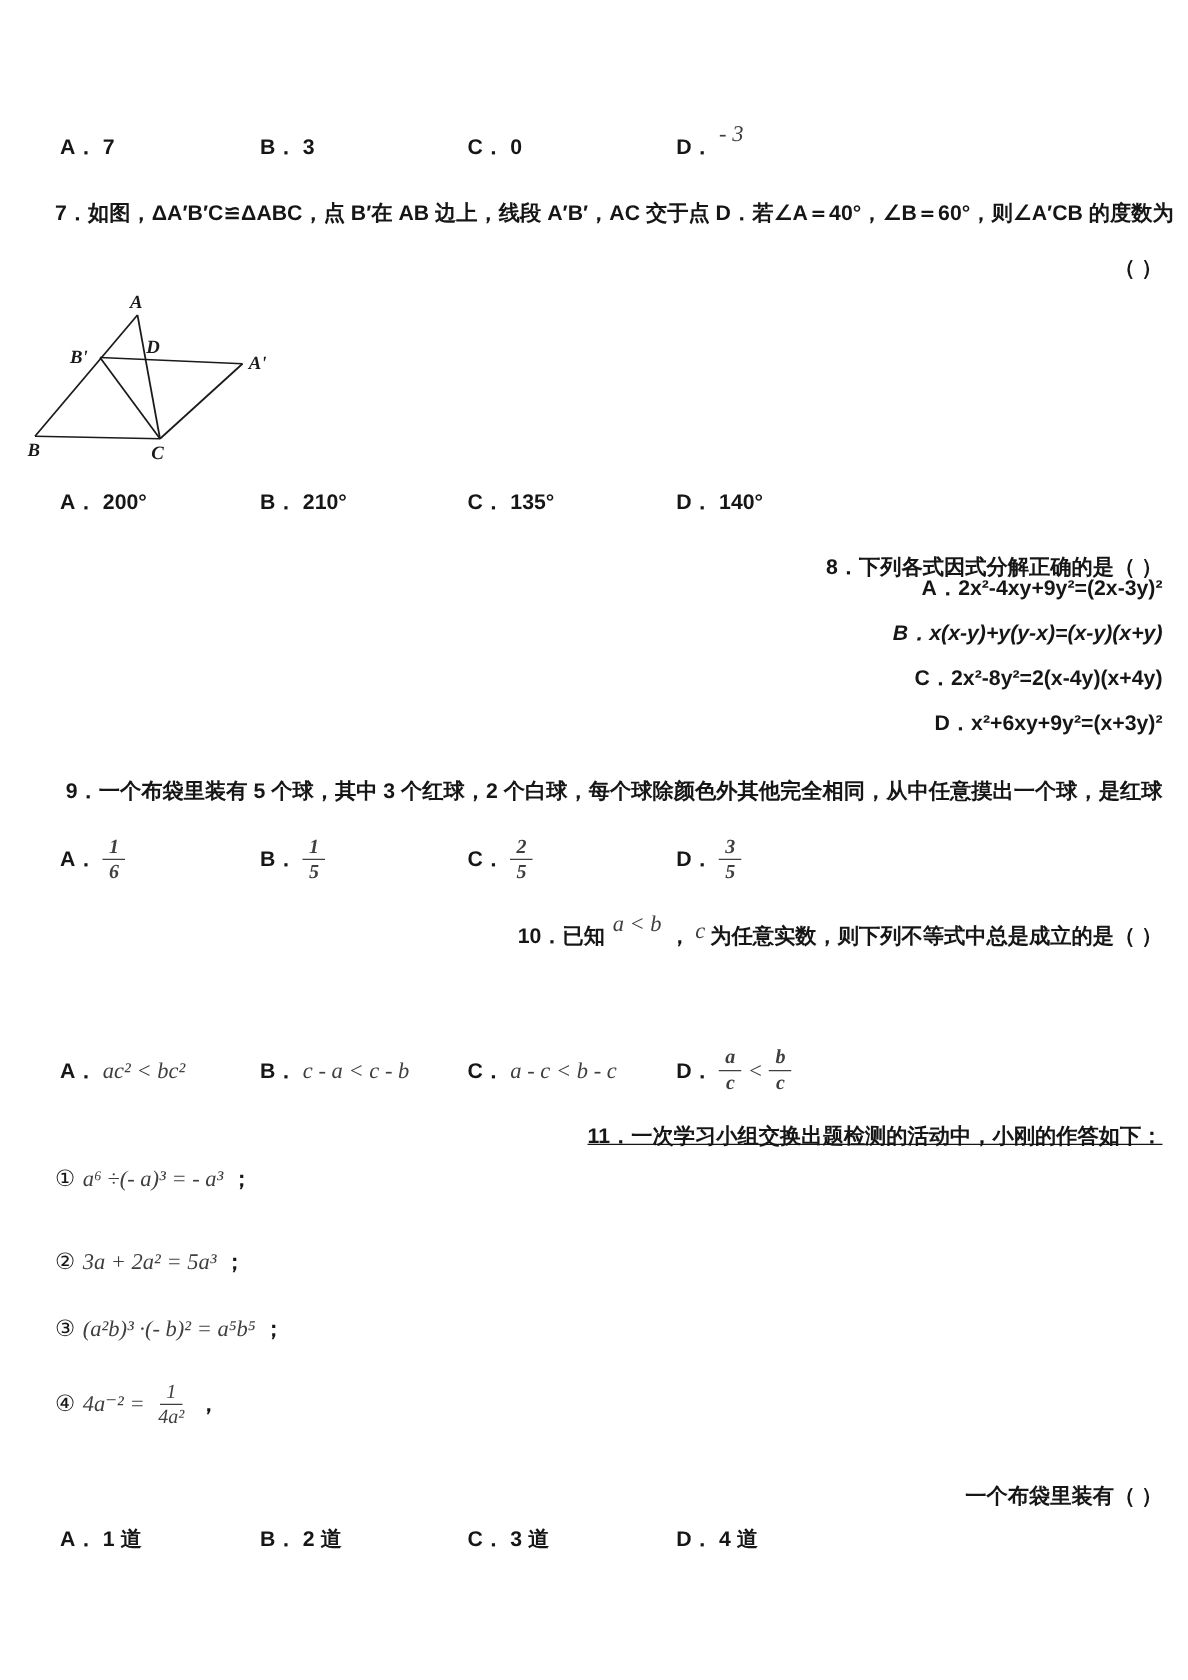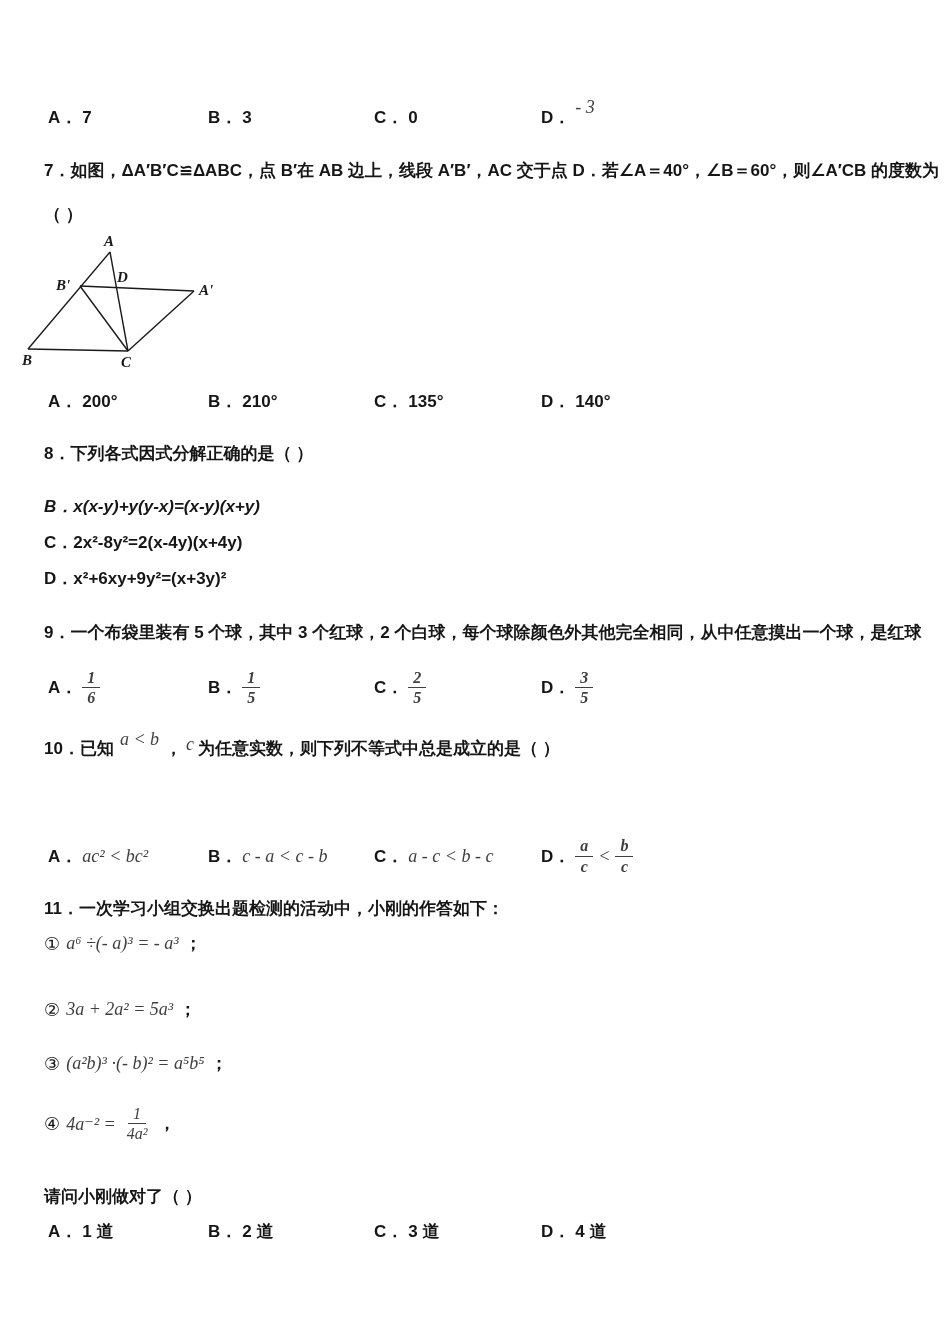--- a/index.html
+++ b/index.html
@@ -9,20 +9,21 @@
     width:950px; height:1344px;
     background:#ffffff;
     font-family:"Liberation Sans","DejaVu Sans",sans-serif;
     color:#161616;
     overflow:hidden;
   }
   .qline {
     position:absolute; left:44px; right:20px;
     font-size:17px; font-weight:600; line-height:1.5;
     white-space:nowrap;
+    text-align:right;
   }
   .optrow {
     position:absolute; left:0; width:100%;
     display:grid; grid-template-columns:160px 166px 167px auto;
     padding-left:48px; align-items:center;
   }
   .opt { display:flex; align-items:center; gap:5px; font-size:17px; font-weight:700; }
   .opt .label { font-weight:700; }
   .fml {
     font-family:"Liberation Serif","DejaVu Serif",serif;
@@ -108,20 +109,21 @@
       <span class="label">C．</span>
       <span class="boldval">135°</span>
     </div>
     <div class="opt">
       <span class="label">D．</span>
       <span class="boldval">140°</span>
     </div>
   </div>
 
   <div class="qline" style="top:441px;">8．下列各式因式分解正确的是（ ）</div>
+  <div class="qline" style="top:458px;"><span class="label">A．</span><span>2x²-4xy+9y²=(2x-3y)²</span></div>
   <div class="qline" style="top:494px;font-style:italic;"><span class="label">B．</span><span>x(x-y)+y(y-x)=(x-y)(x+y)</span></div>
   <div class="qline" style="top:530px;"><span class="label">C．</span><span>2x²-8y²=2(x-4y)(x+4y)</span></div>
   <div class="qline" style="top:566px;"><span class="label">D．</span><span>x²+6xy+9y²=(x+3y)²</span></div>
 
   <div class="qline" style="top:620px;">9．一个布袋里装有 5 个球，其中 3 个红球，2 个白球，每个球除颜色外其他完全相同，从中任意摸出一个球，是红球</div>
 
   <div class="optrow" style="top:668px;">
     <div class="opt">
       <span class="label">A．</span>
       <span class="frac">
@@ -176,21 +178,21 @@
           <span class="den">c</span>
         </span>
       <span class="fml">&lt;</span>
       <span class="frac">
           <span class="num">b</span>
           <span class="den">c</span>
         </span>
     </div>
   </div>
 
-  <div class="qline" style="top:896px;">11．一次学习小组交换出题检测的活动中，小刚的作答如下：</div>
+  <div class="qline" style="top:896px;text-decoration:underline;">11．一次学习小组交换出题检测的活动中，小刚的作答如下：</div>
 
   <div class="mathline" style="top:932px;">
     <span class="marker">①</span>
     <span class="fml">a⁶ ÷(- a)³ = - a³</span>
     <span class="punct">；</span>
   </div>
   <div class="mathline" style="top:998px;">
     <span class="marker">②</span>
     <span class="fml">3a + 2a² = 5a³</span>
     <span class="punct">；</span>
@@ -203,21 +205,21 @@
   <div class="mathline" style="top:1104px;">
     <span class="marker">④</span>
     <span class="fml">4a⁻² =</span>
     <span class="frac">
         <span class="num">1</span>
         <span class="den">4a²</span>
       </span>
     <span class="punct">，</span>
   </div>
 
-  <div class="qline" style="top:1184px;">请问小刚做对了（  ）</div>
+  <div class="qline" style="top:1184px;">一个布袋里装有（  ）</div>
 
   <div class="optrow" style="top:1220px;">
     <div class="opt">
       <span class="label">A．</span>
       <span class="boldval">1 道</span>
     </div>
     <div class="opt">
       <span class="label">B．</span>
       <span class="boldval">2 道</span>
     </div>

